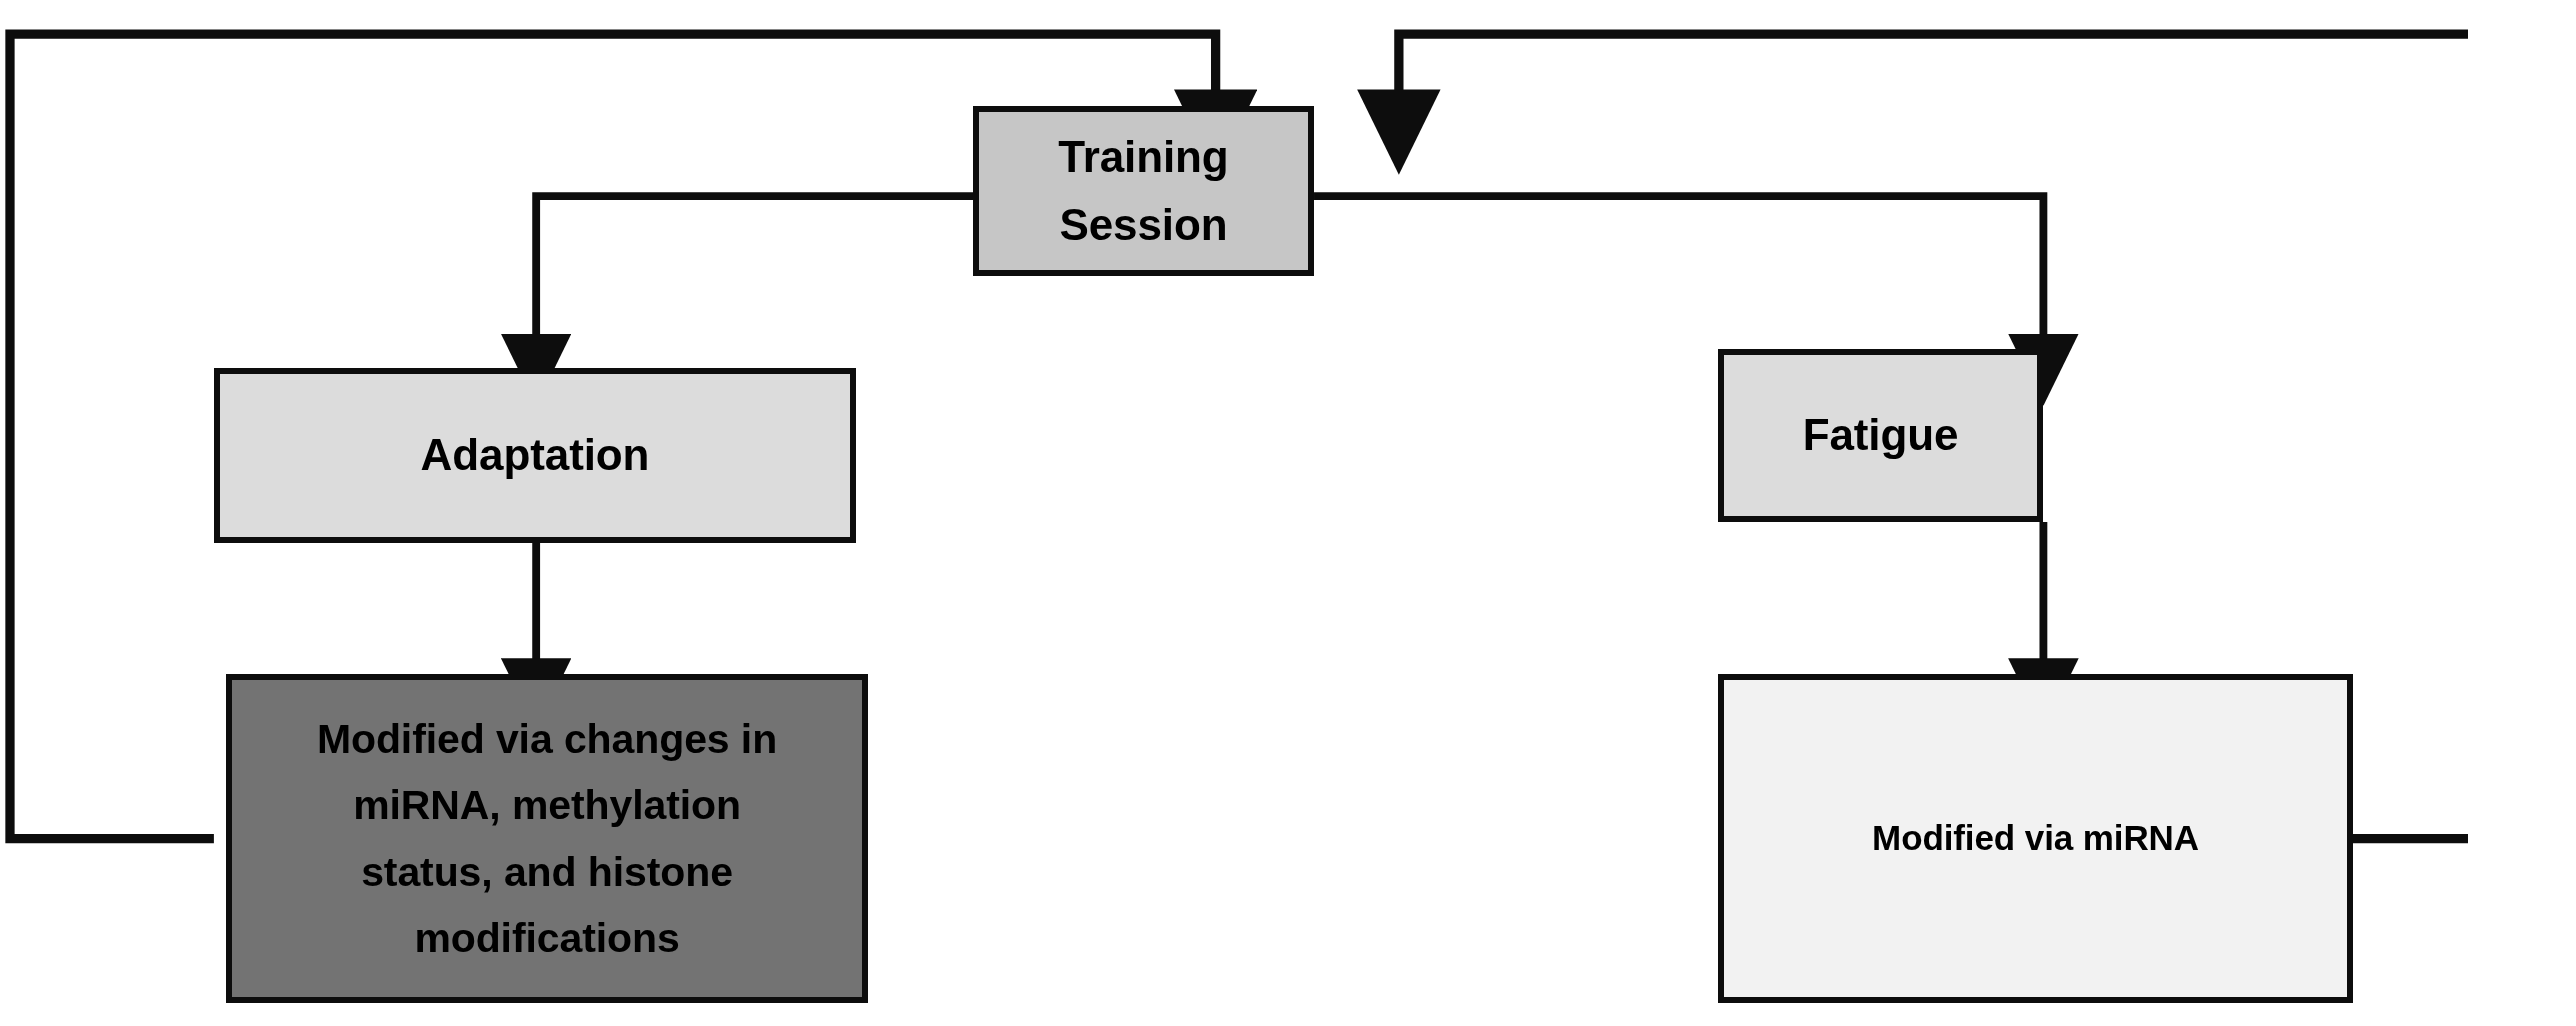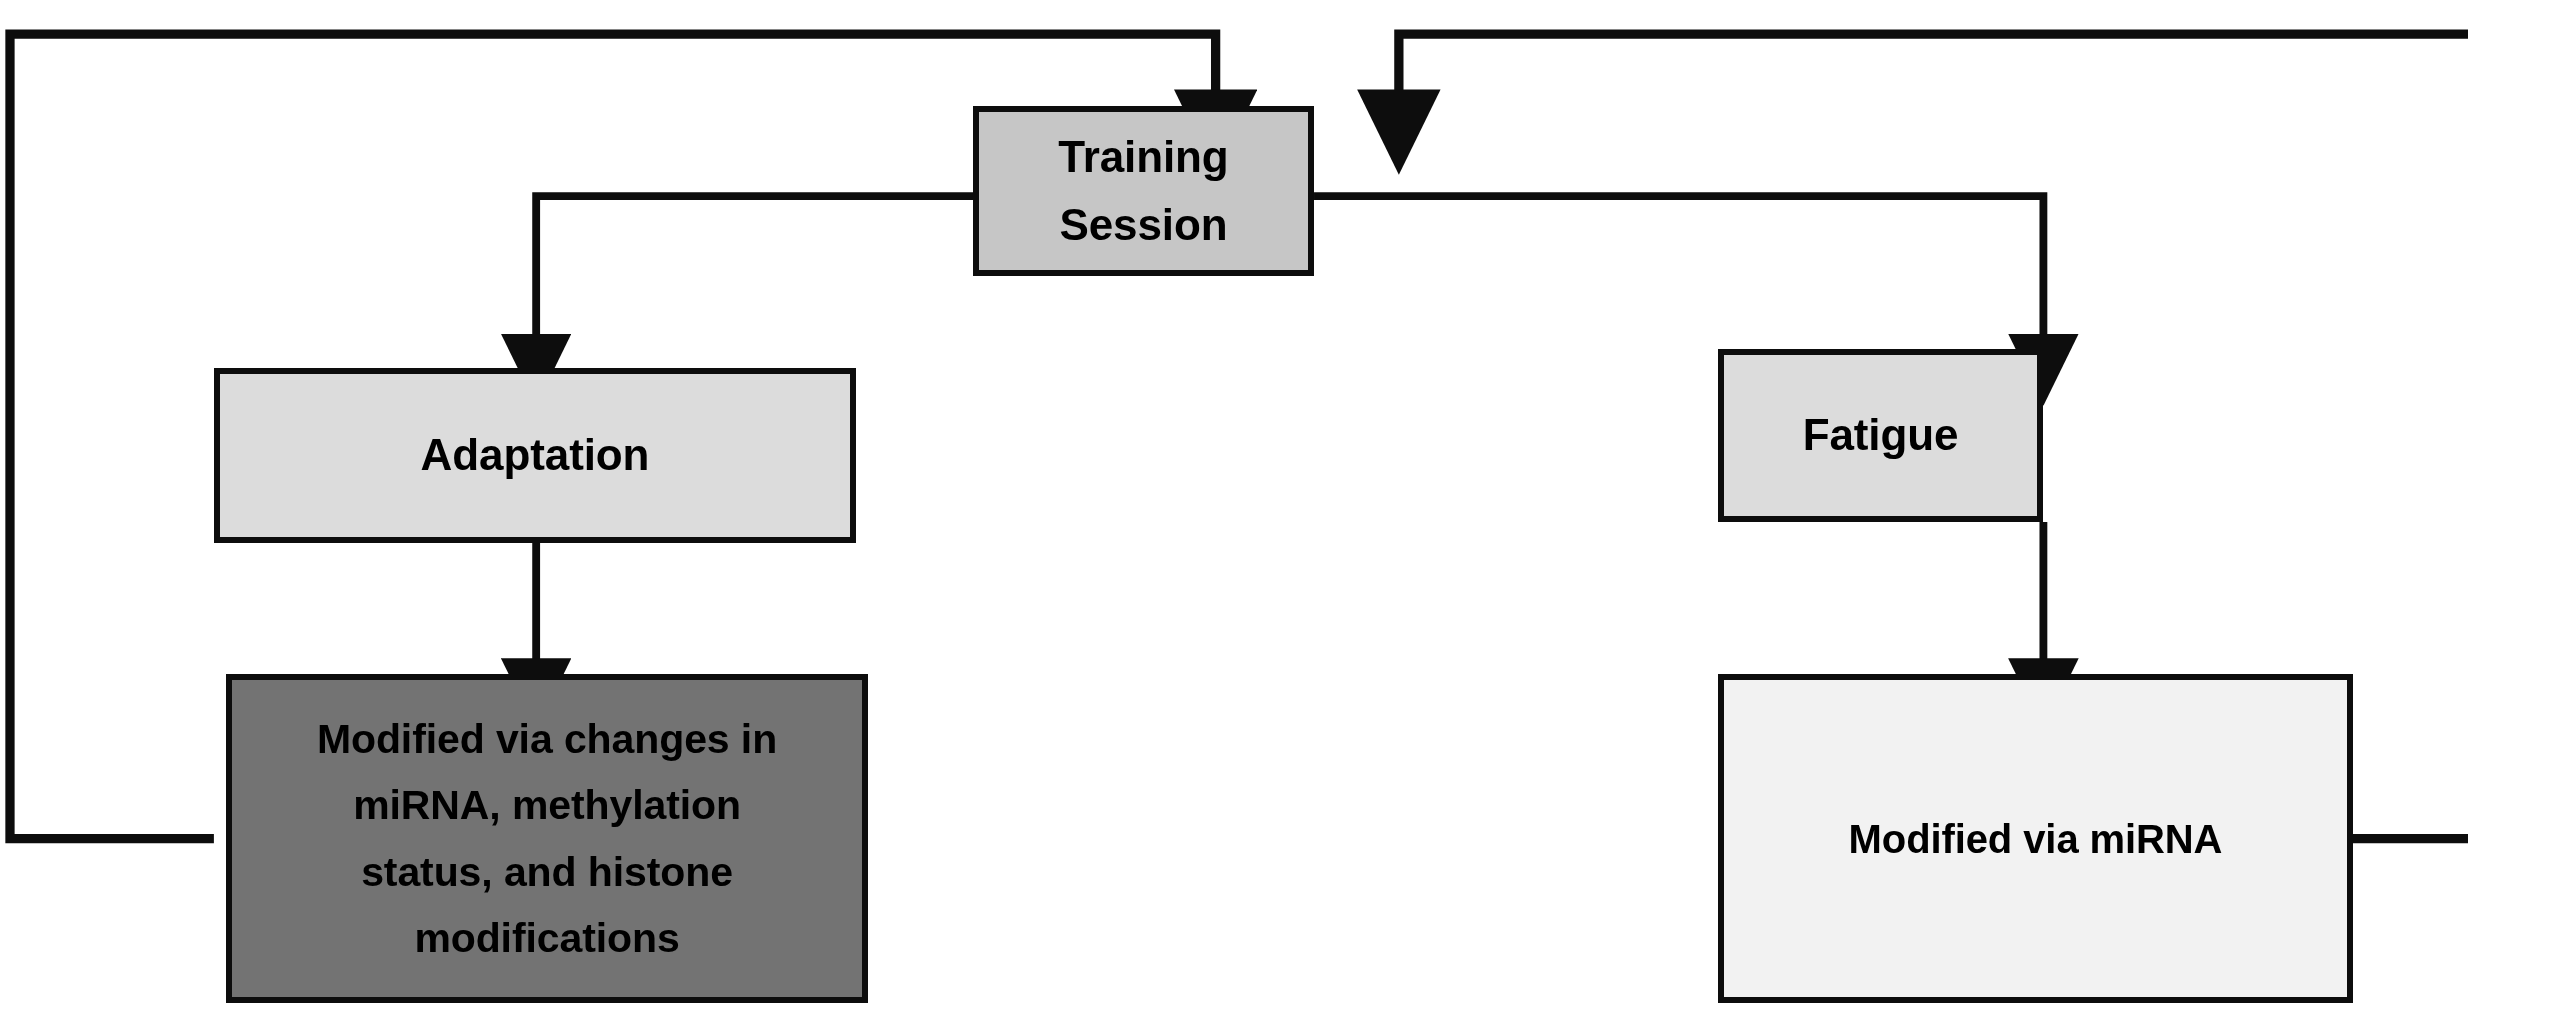--- a/index.html
+++ b/index.html
@@ -78,21 +78,21 @@
     font-size: 41px;
     line-height: 1.62;
     margin-left: 12px;
   }
   #node-fatigue-mechanism {
     left: 1718px;
     top: 674px;
     width: 635px;
     height: 329px;
     background: #f2f2f2;
-    font-size: 40px;
+    font-size: 35px;
   }
 </style>
 </head>
 <body>
 
 <div id="canvas">
 
   <svg id="flow-svg" viewBox="0 0 3613 1440" preserveAspectRatio="none" aria-hidden="true">
     <defs>
       <marker id="arrowhead" markerWidth="10" markerHeight="9" refX="0.2" refY="4.5" orient="auto" markerUnits="strokeWidth">

